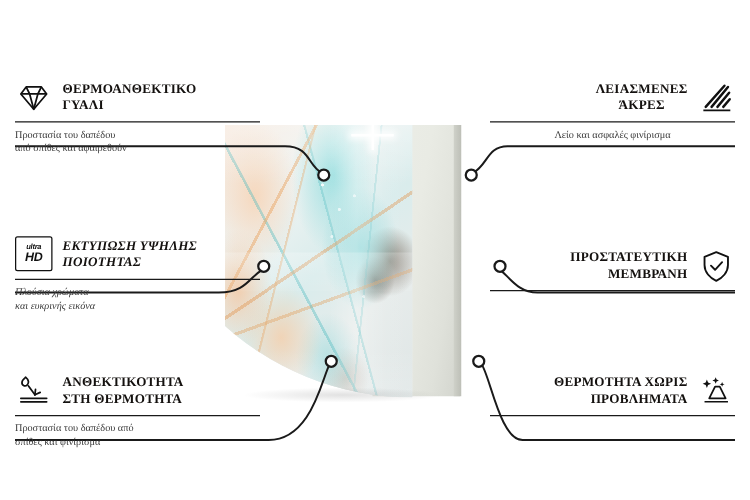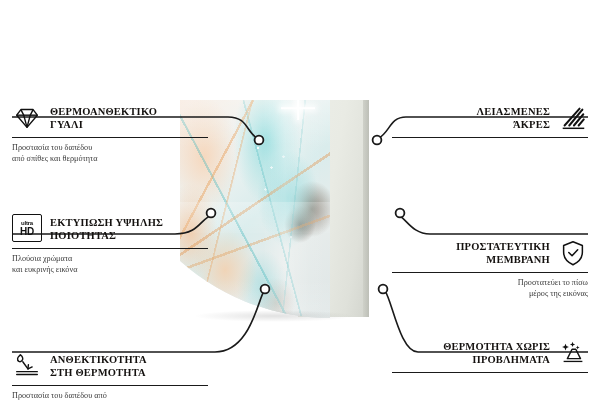--- a/index.html
+++ b/index.html
@@ -138,21 +138,20 @@
     position: absolute;
     left: 0; top: 0;
     width: 600px; height: 400px;
     pointer-events: none;
   }
 
   
   .feature {
     position: absolute;
     width: 196px;
-    margin-top: 40px;
   }
   .feature.left  { left: 12px;  text-align: left; }
   .feature.right { right: 12px; text-align: right; }
 
   .head {
     display: flex;
     align-items: center;
     gap: 8px;
     min-height: 32px;
   }
@@ -267,40 +266,40 @@
               <path d="M9.5 7 L12.5 13 L16 26"></path>
               <path d="M22.5 7 L19.5 13 L16 26"></path>
         </g>
           </svg>
       </span>
       <span class="title">ΘΕΡΜΟΑΝΘΕΚΤΙΚΟ
 ΓΥΑΛΙ</span>
     </div>
     <div class="rule"></div>
     <div class="desc">Προστασία του δαπέδου
-από σπίθες και θερμότητα</div>
-  </div>
-
-  <div class="feature left" style="top:173px;">
+από σπίθες και αφαιρεθούν</div>
+  </div>
+
+  <div class="feature left" style="top:188px;font-style:italic;">
     <div class="head">
       <span class="icon">
         <span class="ultrahd-box">
           <span class="u1">ultra</span>
           <span class="u2">HD</span>
         </span>
       </span>
       <span class="title">ΕΚΤΥΠΩΣΗ ΥΨΗΛΗΣ
 ΠΟΙΟΤΗΤΑΣ</span>
     </div>
     <div class="rule"></div>
     <div class="desc">Πλούσια χρώματα
 και ευκρινής εικόνα</div>
   </div>
 
-  <div class="feature left" style="top:310px;">
+  <div class="feature left" style="top:297px;">
     <div class="head">
       <span class="icon">
         <svg viewBox="0 0 32 32">
             <g fill="none" stroke="currentColor" stroke-width="1.5" stroke-linejoin="round" stroke-linecap="round">
           <path d="M9 4 C12 6.5 12 9 10.5 10.5 C8.5 12.5 5.5 11 6 8 C6.3 6.2 8 5.5 9 4 Z"></path>
           <path d="M11.5 11.5 L17 19"></path>
               <path d="M17 19 L17.5 14.5"></path>
               <path d="M17 19 L21.5 17"></path>
           <path d="M5 22 H27"></path>
               <path d="M5 25 H27"></path>
@@ -308,55 +307,54 @@
           </svg>
       </span>
       <span class="title">ΑΝΘΕΚΤΙΚΟΤΗΤΑ
 ΣΤΗ ΘΕΡΜΟΤΗΤΑ</span>
     </div>
     <div class="rule"></div>
     <div class="desc">Προστασία του δαπέδου από
 σπίθες και φινίρισμα</div>
   </div>
 
-  <div class="feature right" style="top:62px;">
+  <div class="feature right" style="top:62px;text-align:center;">
     <div class="head">
       <span class="icon">
         <svg viewBox="0 0 32 32">
             <g stroke="currentColor" stroke-width="2.1" stroke-linecap="round">
           <path d="M7 24 L23 6"></path>
               <path d="M12 24 L26 7"></path>
               <path d="M17 24 L27 12"></path>
               <path d="M22 24 L27.5 17.5"></path>
         </g>
             <path d="M5 27 H28" stroke="currentColor" stroke-width="1.6"></path>
           </svg>
       </span>
       <span class="title">ΛΕΙΑΣΜΕΝΕΣ
 ΆΚΡΕΣ</span>
     </div>
     <div class="rule"></div>
+    <div class="desc">Λείο και ασφαλές φινίρισμα</div>
   </div>
 
   <div class="feature right" style="top:197px;">
     <div class="head">
       <span class="icon">
         <svg viewBox="0 0 32 32">
             <g fill="none" stroke="currentColor" stroke-width="1.6" stroke-linejoin="round" stroke-linecap="round">
           <path d="M16 4 L26 8 V15 C26 21 21.5 26 16 28.5 C10.5 26 6 21 6 15 V8 Z"></path>
           <path d="M11.5 15.5 L15 19 L21 12.5"></path>
         </g>
           </svg>
       </span>
       <span class="title">ΠΡΟΣΤΑΤΕΥΤΙΚΗ
 ΜΕΜΒΡΑΝΗ</span>
     </div>
     <div class="rule"></div>
-    <div class="desc">Προστατεύει το πίσω
-μέρος της εικόνας</div>
   </div>
 
   <div class="feature right" style="top:297px;">
     <div class="head">
       <span class="icon">
         <svg viewBox="0 0 32 32">
           <g fill="none" stroke="currentColor" stroke-width="1.5" stroke-linejoin="round">
             <path d="M10 22 L15 12 H19 L24 22 Z"></path>
           </g>
           <g fill="currentColor">

